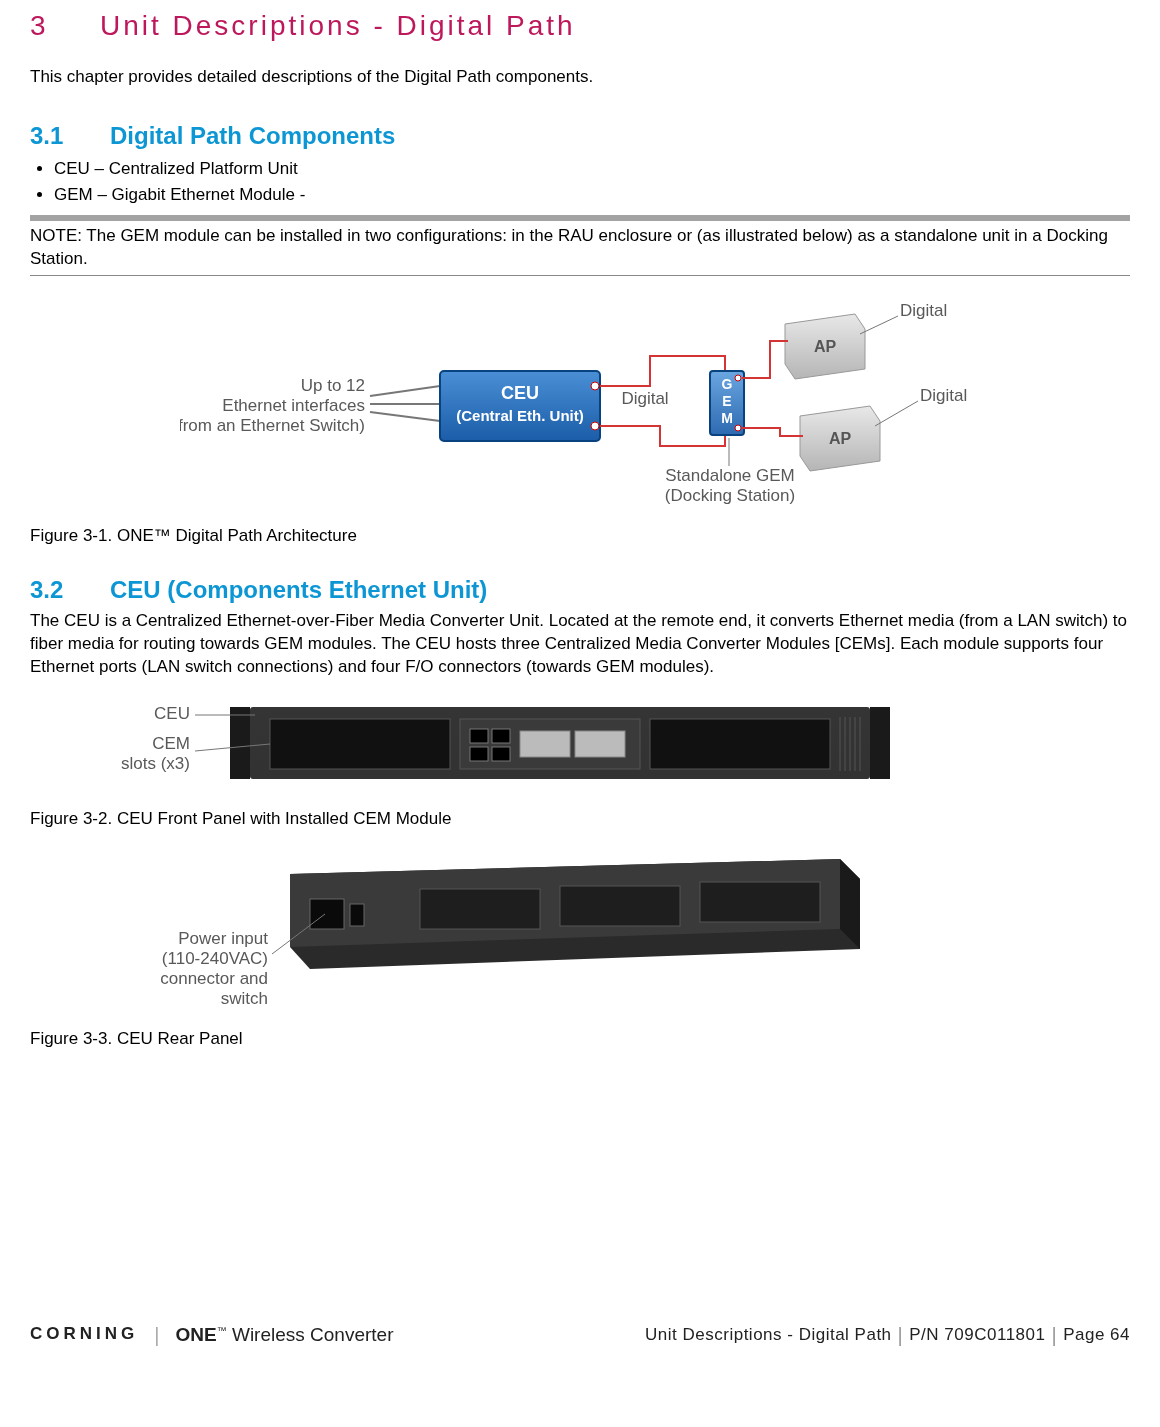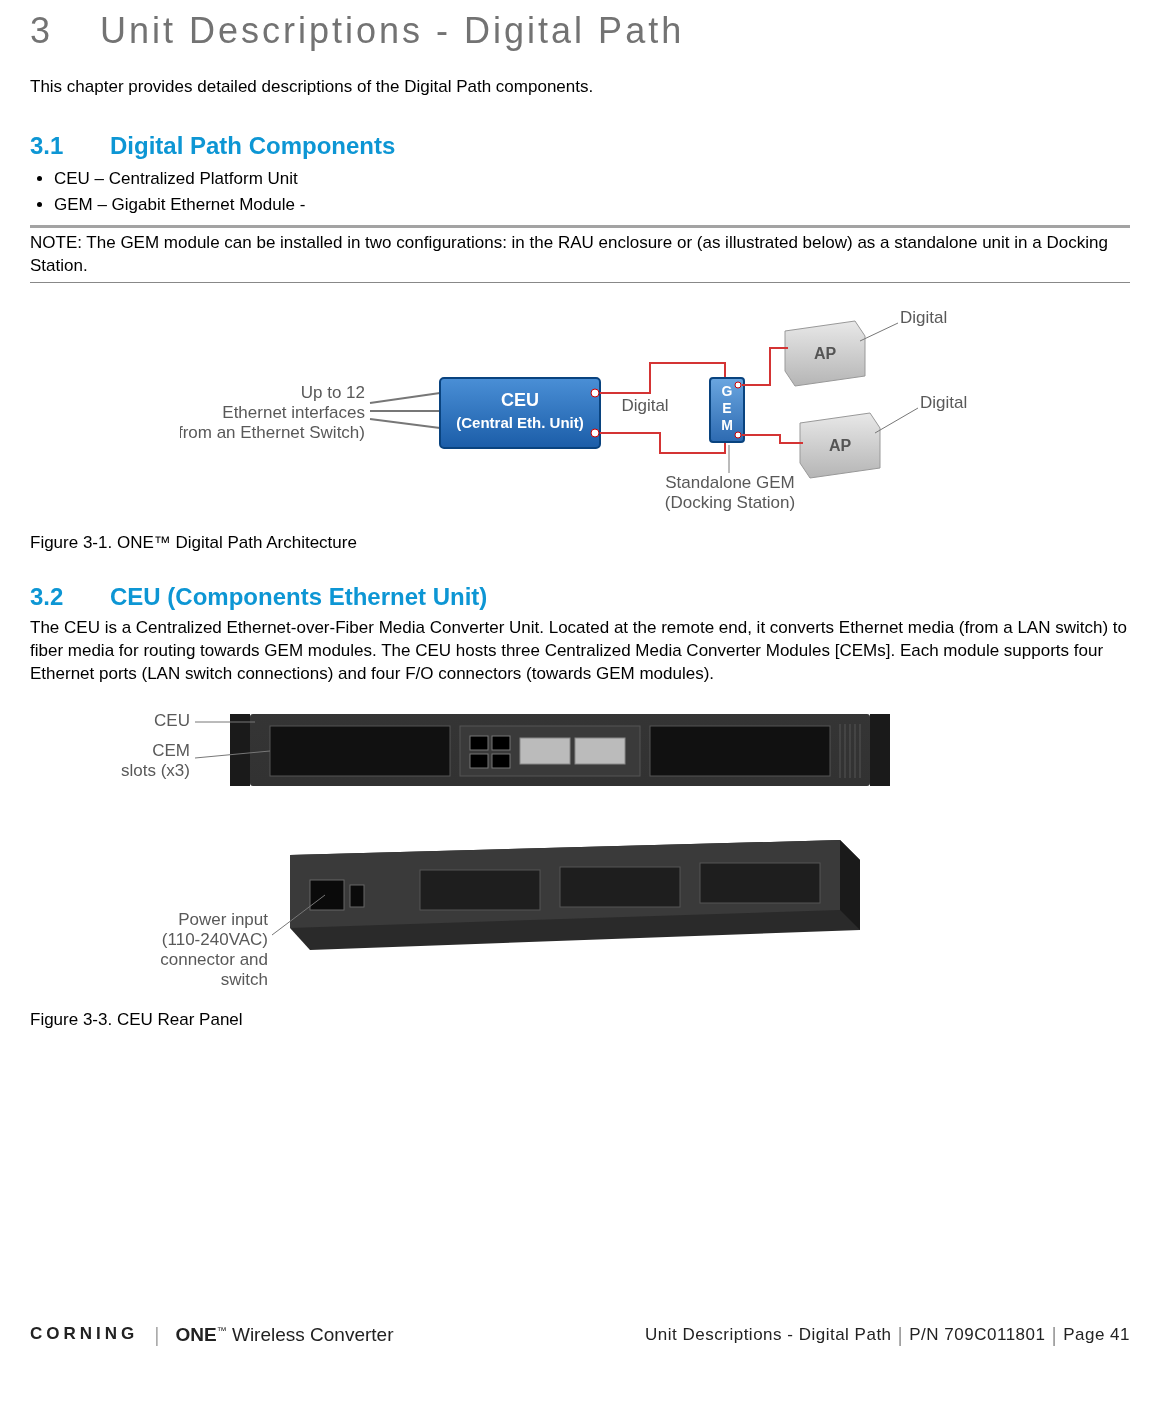--- a/index.html
+++ b/index.html
@@ -10,24 +10,24 @@
     color: #000;
     width: 1160px;
   }
   .page {
     padding: 10px 30px 0 30px;
     box-sizing: border-box;
     min-height: 1360px;
     position: relative;
   }
   h1.chapter {
-    color: #737373;
+    color: #be185d;
     font-family: Verdana, Geneva, sans-serif;
     font-weight: normal;
-    font-size: 36px;
+    font-size: 28px;
     letter-spacing: 3px;
     margin: 0 0 25px 0;
   }
   h1.chapter .num {
     display: inline-block;
     width: 70px;
   }
   .intro {
     font-size: 17px;
     margin-bottom: 35px;
@@ -50,21 +50,21 @@
   }
   ul.bullets {
     margin: 4px 0 8px 0;
     padding-left: 24px;
   }
   ul.bullets li {
     font-size: 17px;
     line-height: 1.5;
   }
   .note-box {
-    border-top: 3px solid #a3a3a3;
+    border-top: 6px solid #a3a3a3;
     border-bottom: 1px solid #888;
     padding: 4px 0;
     font-size: 17px;
     line-height: 1.35;
     margin: 4px 0 10px 0;
   }
   .caption {
     font-size: 17px;
     margin: 6px 0 30px 0;
   }
@@ -261,20 +261,21 @@
         <line x1="740" y1="28" x2="740" y2="82"></line>
       </g>
 
       <text x="70" y="30" class="fig-label" text-anchor="end">CEU</text>
       <line x1="75" y1="26" x2="135" y2="26" stroke="#777"></line>
       <text x="70" y="60" class="fig-label" text-anchor="end">CEM</text>
       <text x="70" y="80" class="fig-label" text-anchor="end">slots (x3)</text>
       <line x1="75" y1="62" x2="150" y2="55" stroke="#777"></line>
     </svg>
   </div>
+  <p class="caption">Figure 3-2. CEU Front Panel with Installed CEM Module</p>
 
   <div class="figure-rear">
     <svg viewBox="0 0 720 160" width="720" height="160">
 
       <polygon points="130,15 680,0 700,20 700,90 150,110 130,88" fill="#2a2a2a"></polygon>
       <polygon points="130,15 680,0 680,70 130,88" fill="#3a3a3a"></polygon>
       <polygon points="680,0 700,20 700,90 680,70" fill="#1a1a1a"></polygon>
 
       <rect x="150" y="40" width="34" height="30" fill="#0a0a0a" stroke="#666"></rect>
       <rect x="190" y="45" width="14" height="22" fill="#0a0a0a" stroke="#666"></rect>
@@ -300,17 +301,17 @@
       <span class="sep-bar">|</span>
       <span class="platform">
         <span class="one">ONE</span><span class="tm">™</span><span> Wireless Converter</span>
       </span>
     </div>
     <div class="footer-right">
       <span>Unit Descriptions - Digital Path</span>
       <span class="vsep">|</span>
       <span>P/N 709C011801</span>
       <span class="vsep">|</span>
-      <span>Page 41</span>
+      <span>Page 64</span>
     </div>
   </div>
 
 </div>
 
 </body></html>

